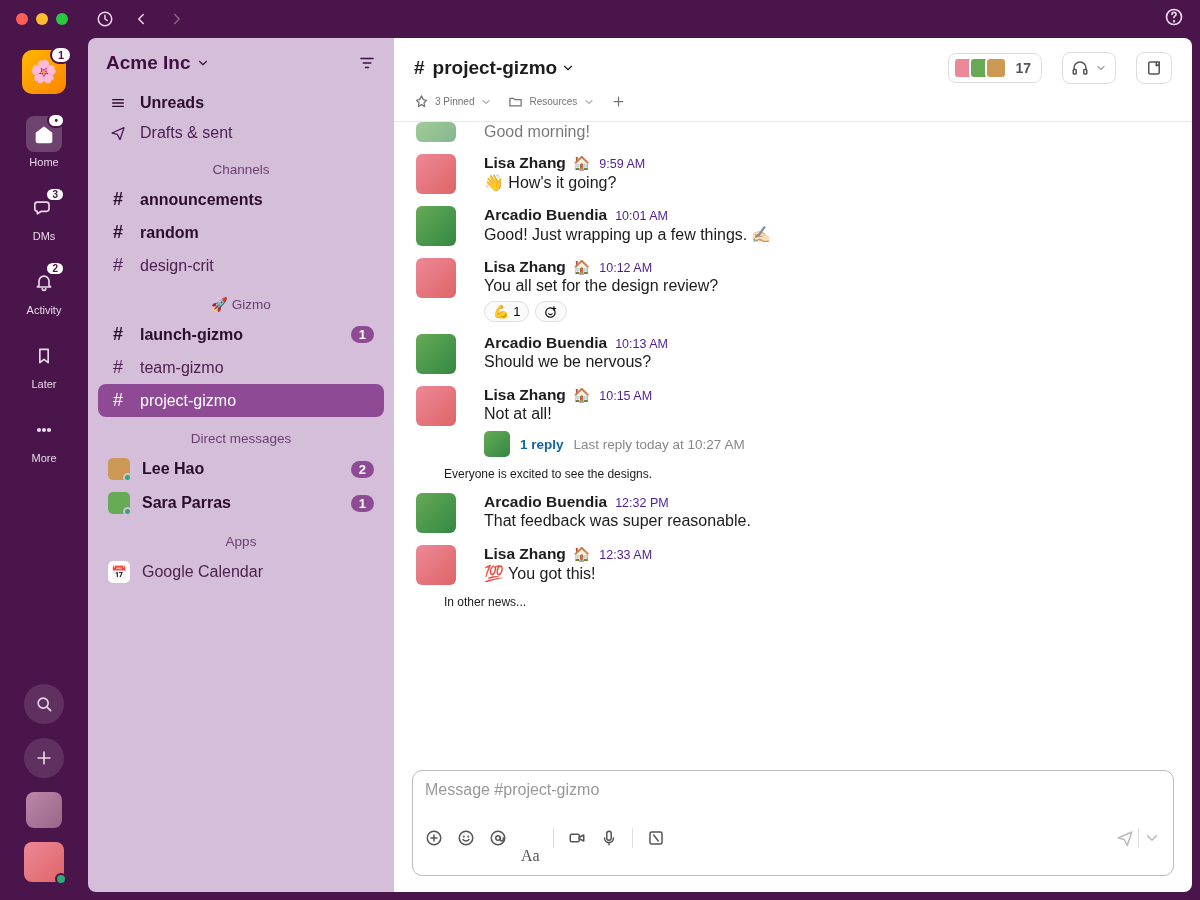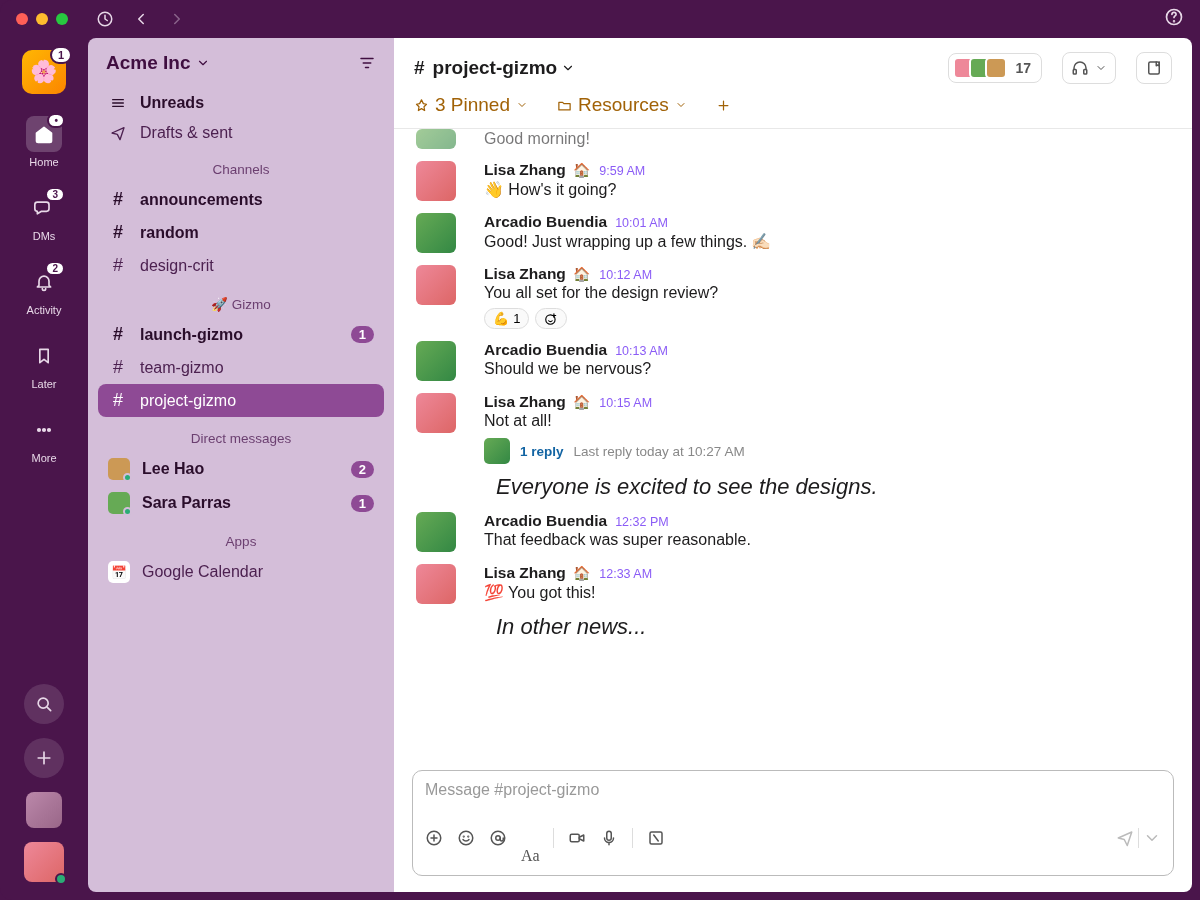--- a/index.html
+++ b/index.html
@@ -49,39 +49,39 @@
 .m-head-top { display:flex; align-items:center; justify-content:space-between; }
 .ch-name { font-size:19px; font-weight:800; color:#1d1c1d; display:flex; align-items:center; gap:4px; cursor:pointer; }
 .ch-name .hash { font-weight:700; margin-right:4px; }
 .m-head-right { display:flex; align-items:center; gap:20px; }
 .members { display:flex; align-items:center; border:1px solid #ddd; border-radius:8px; padding:3px 10px 3px 4px; cursor:pointer; }
 .members .avs { display:flex; }
 .members .av { width:22px; height:22px; border-radius:5px; border:2px solid #fff; margin-left:-6px; }
 .members .av:first-child { margin-left:0; }
 .members .ct { margin-left:8px; font-weight:600; color:#555; font-size:14px; }
 .hd-btn { border:1px solid #ddd; border-radius:8px; padding:6px 8px; display:flex; align-items:center; gap:6px; cursor:pointer; color:#555; }
-.m-head-sub { display:flex; align-items:center; gap:29px; padding:10px 0 12px; color:#a16207; font-size:19px; }
+.m-head-sub { display:flex; align-items:center; gap:16px; padding:10px 0 12px; color:#737373; font-size:10px; }
 .m-head-sub .item { display:flex; align-items:center; gap:6px; cursor:pointer; }
 
 .messages { flex:1; overflow-y:auto; padding:4px 22px 8px; }
 .msg { display:flex; gap:28px; padding:6px 0; }
 .msg .av { width:40px; height:40px; border-radius:6px; flex-shrink:0; }
 .msg .body { flex:1; }
 .msg .meta { display:flex; align-items:baseline; gap:8px; }
 .msg .name { font-weight:700; font-size:15.5px; color:#1d1c1d; }
-.msg .time { font-size:12.5px; color:#8b5cf6; }
+.msg .time { font-size:12.5px; color:#4c1d95; }
 .msg .status { font-size:14px; }
 .msg .text { font-size:16px; color:#1d1c1d; margin-top:1px; }
 .reactions { display:flex; gap:6px; margin-top:6px; }
 .react { border:1px solid #ddd; background:#fafafa; border-radius:14px; padding:2px 8px; font-size:13px; display:flex; align-items:center; gap:4px; cursor:pointer; }
 .thread { display:flex; align-items:center; gap:10px; margin-top:8px; font-size:13.5px; }
 .thread .tav { width:26px; height:26px; border-radius:5px; }
 .thread .link { color:#1264a3; font-weight:700; cursor:pointer; }
 .thread .sub { color:#888; }
-.extra-text { margin-left:80px; font-size:22px; color:#1d1c1d; padding:4px 0 6px;font-style:italic; }
+.extra-text { margin-left:28px; font-size:12px; color:#1d1c1d; padding:4px 0 6px; }
 
 .composer { margin:6px 18px 16px; border:1px solid #bbb; border-radius:10px; padding:10px 12px; }
 .composer input { width:100%; border:none; outline:none; font-size:16px; color:#a21caf; background:transparent; }
 .composer input::placeholder { color:#999; }
 .comp-row { display:flex; align-items:center; gap:14px; margin-top:12px; color:#555; }
 .comp-row .sep { width:1px; height:20px; background:#ddd; }
 .comp-row .spacer { flex:1; }
 .comp-row svg, .comp-row .ic { width:18px; height:18px; cursor:pointer; }
 .comp-row .send { color:#bbb; display:flex; align-items:center; gap:4px; }
 

